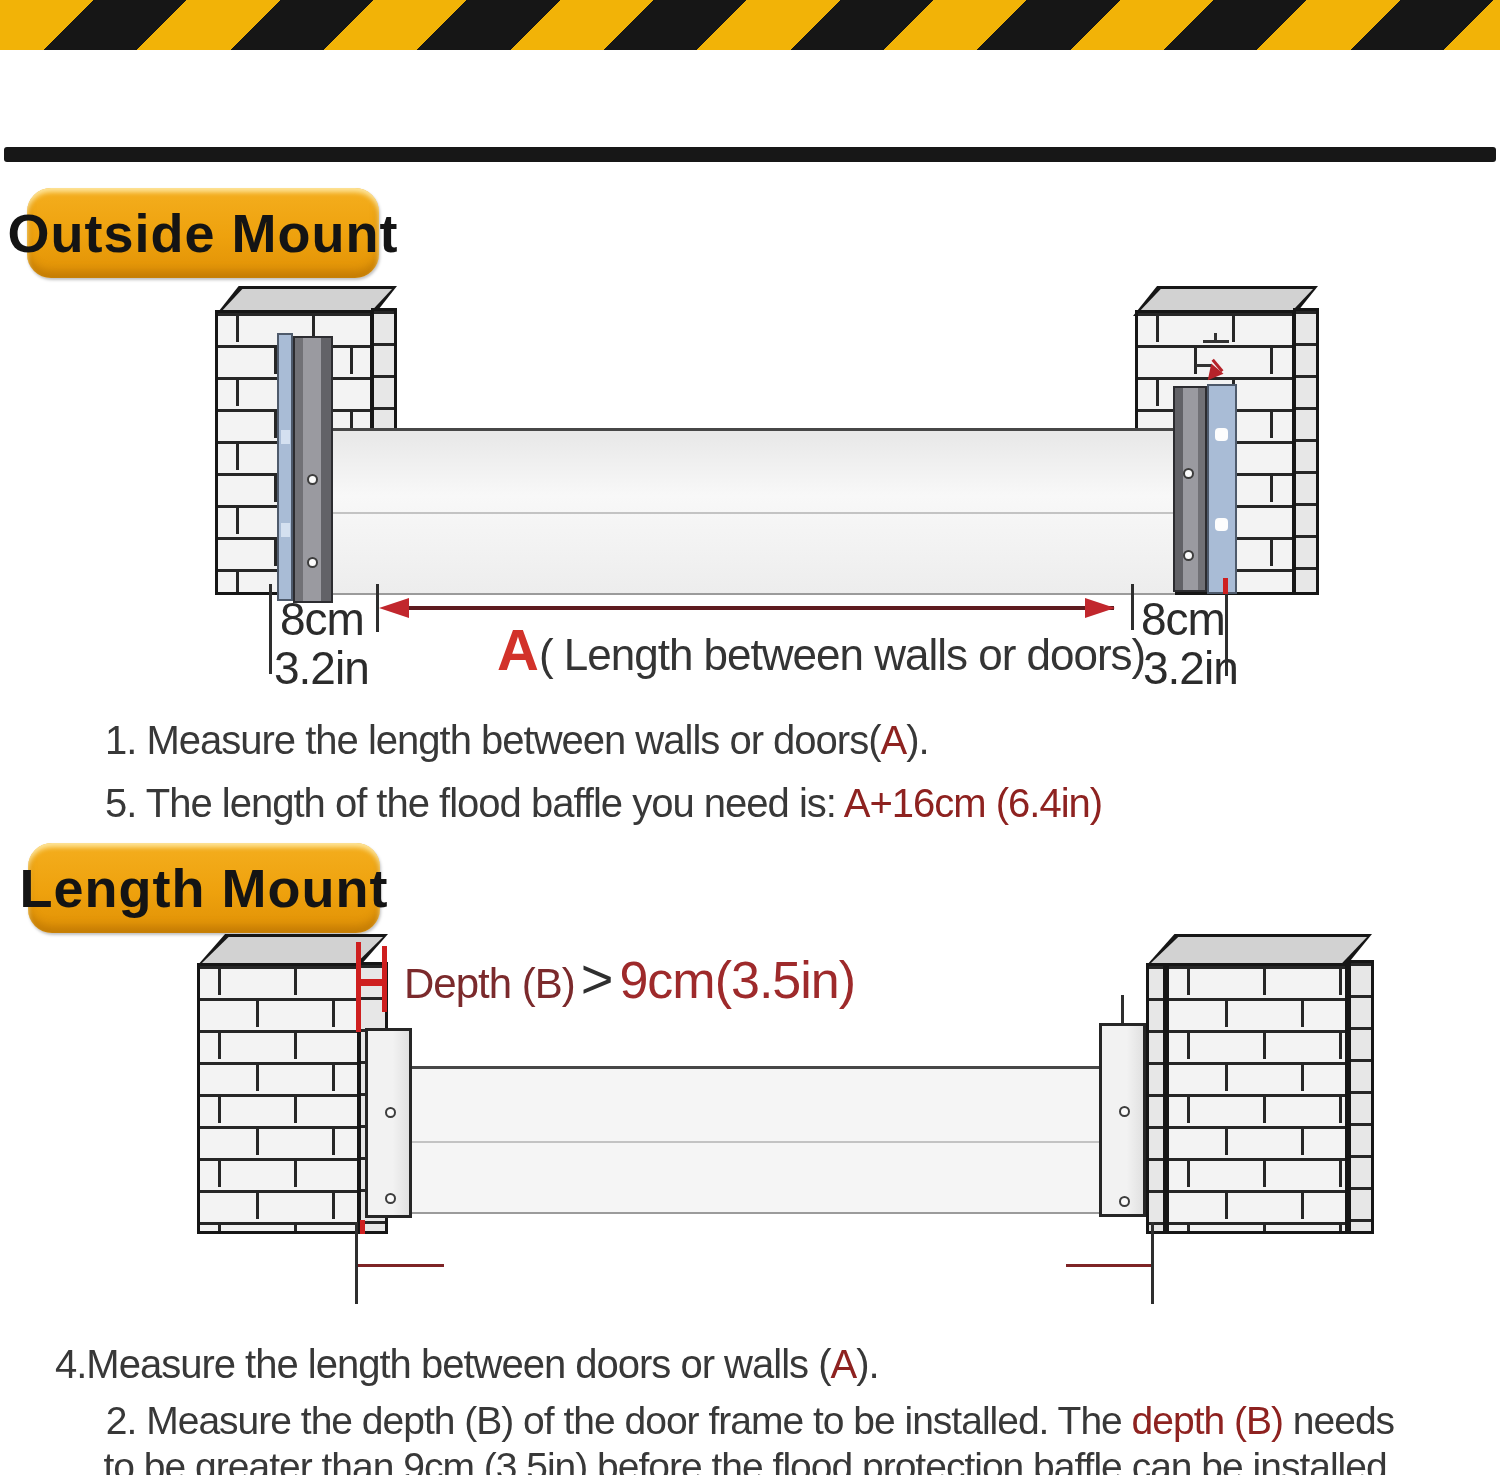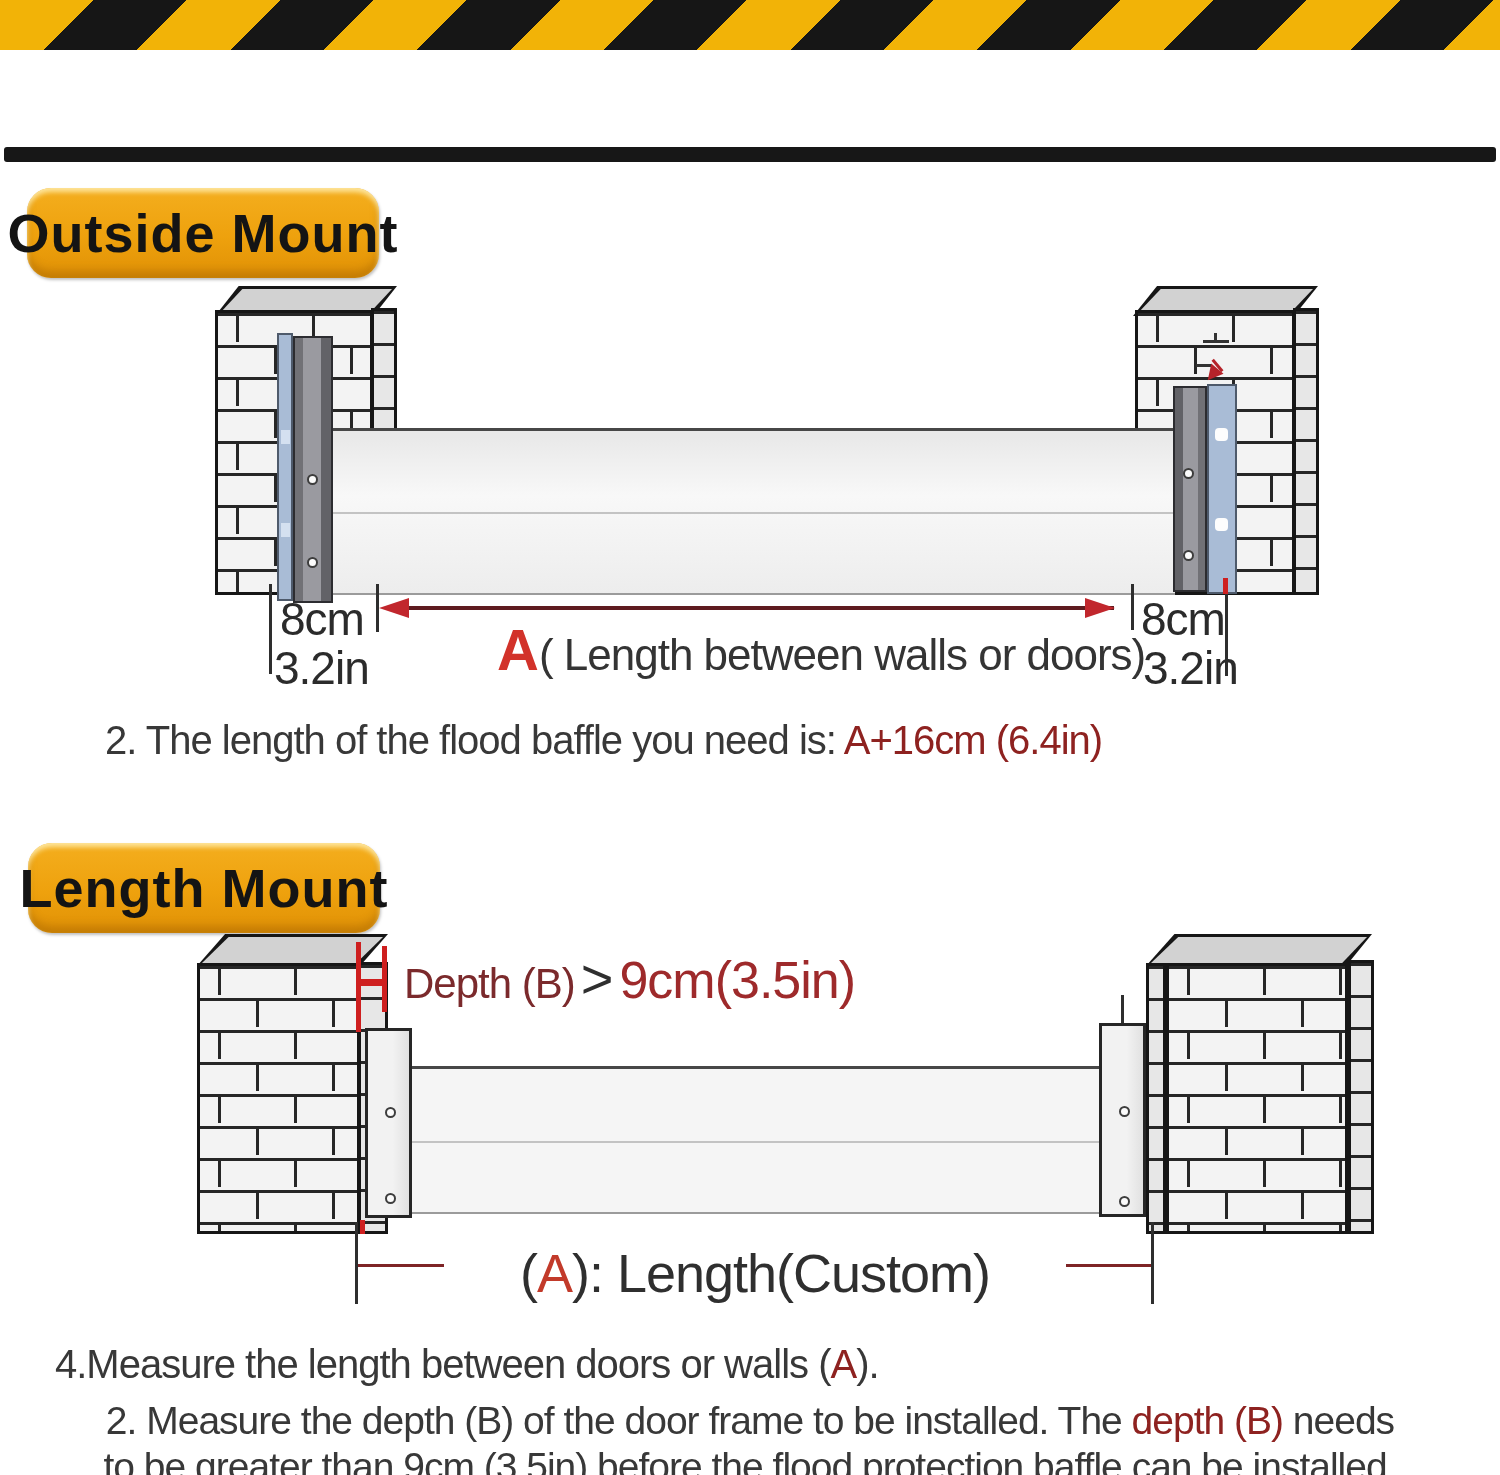--- a/index.html
+++ b/index.html
@@ -129,21 +129,22 @@
       <span class="a">A</span><span class="rest">( Length between walls or doors)</span>
     </div>
     <div class="abs tick" style="left:1131px;top:584px;width:3px;height:46px;"></div>
     <div class="abs dimtext" style="left:1141px;top:592px;">8cm</div>
     <div class="abs dimtext" style="left:1143px;top:641px;">3.2in</div>
     <div class="abs tick" style="left:1225px;top:582px;width:3px;height:94px;"></div>
     <div class="abs redmark" style="left:1223px;top:578px;width:5px;height:16px;"></div>
   </div>
 
   <div class="abs steps" style="left:105px;top:716px;">
-    <div class="step"><span>2. The length of the flood baffle you need is: </span><span class="em">A+16cm (6.4in)</span><span></span></div>
+    <div class="step"><span>1. Measure the length between walls or doors(</span><span class="em">A</span><span>).</span></div>
+    <div class="step"><span>5. The length of the flood baffle you need is: </span><span class="em">A+16cm (6.4in)</span><span></span></div>
   </div>
 
   <div class="abs badge" style="left:28px;top:843px;">
     <span>Length Mount</span>
   </div>
 
   <div class="abs" style="left:0;top:0;width:100%;height:100%;">
 
     <div class="abs ptop" style="left:197px;top:934px;width:191px;height:32px;clip-path:polygon(0 100%,85.3% 100%,100% 0,14.7% 0);">
         <i></i>
@@ -176,23 +177,20 @@
         <i></i>
       </div>
     <div class="abs brick-side" style="left:1146px;top:963px;width:20px;height:271px;"></div>
     <div class="abs brick" style="left:1166px;top:963px;width:182px;height:271px;"></div>
     <div class="abs brick-side" style="left:1348px;top:960px;width:26px;height:274px;"></div>
 
     <div class="abs tick" style="left:355px;top:1222px;width:3px;height:82px;"></div>
     <div class="abs tick" style="left:1151px;top:1222px;width:3px;height:82px;"></div>
     <div class="abs" style="left:358px;top:1264px;width:86px;height:3px;background:#7e2426;"></div>
     <div class="abs" style="left:1066px;top:1264px;width:85px;height:3px;background:#7e2426;"></div>
-    <div class="abs len-label" style="left:455px;top:1242px;width:600px;">
-      <span>(</span><span class="a">A</span><span>): Length(Custom)</span>
-    </div>
   </div>
 
   <div class="abs steps" style="left:55px;top:1340px;">
     <div class="step"><span>4.Measure the length between doors or walls (</span><span class="em">A</span><span>).</span></div>
   </div>
   <div class="abs steps steps-center" style="left:24px;top:1398px;width:1452px;font-size:39px;">
     <span>2. Measure the depth (B) of the door frame to be installed. The </span><span class="em">depth (B)</span><span> needs</span><br>
     <span>to be greater than 9cm (3.5in) before the flood protection baffle can be installed.</span>
   </div>
 

